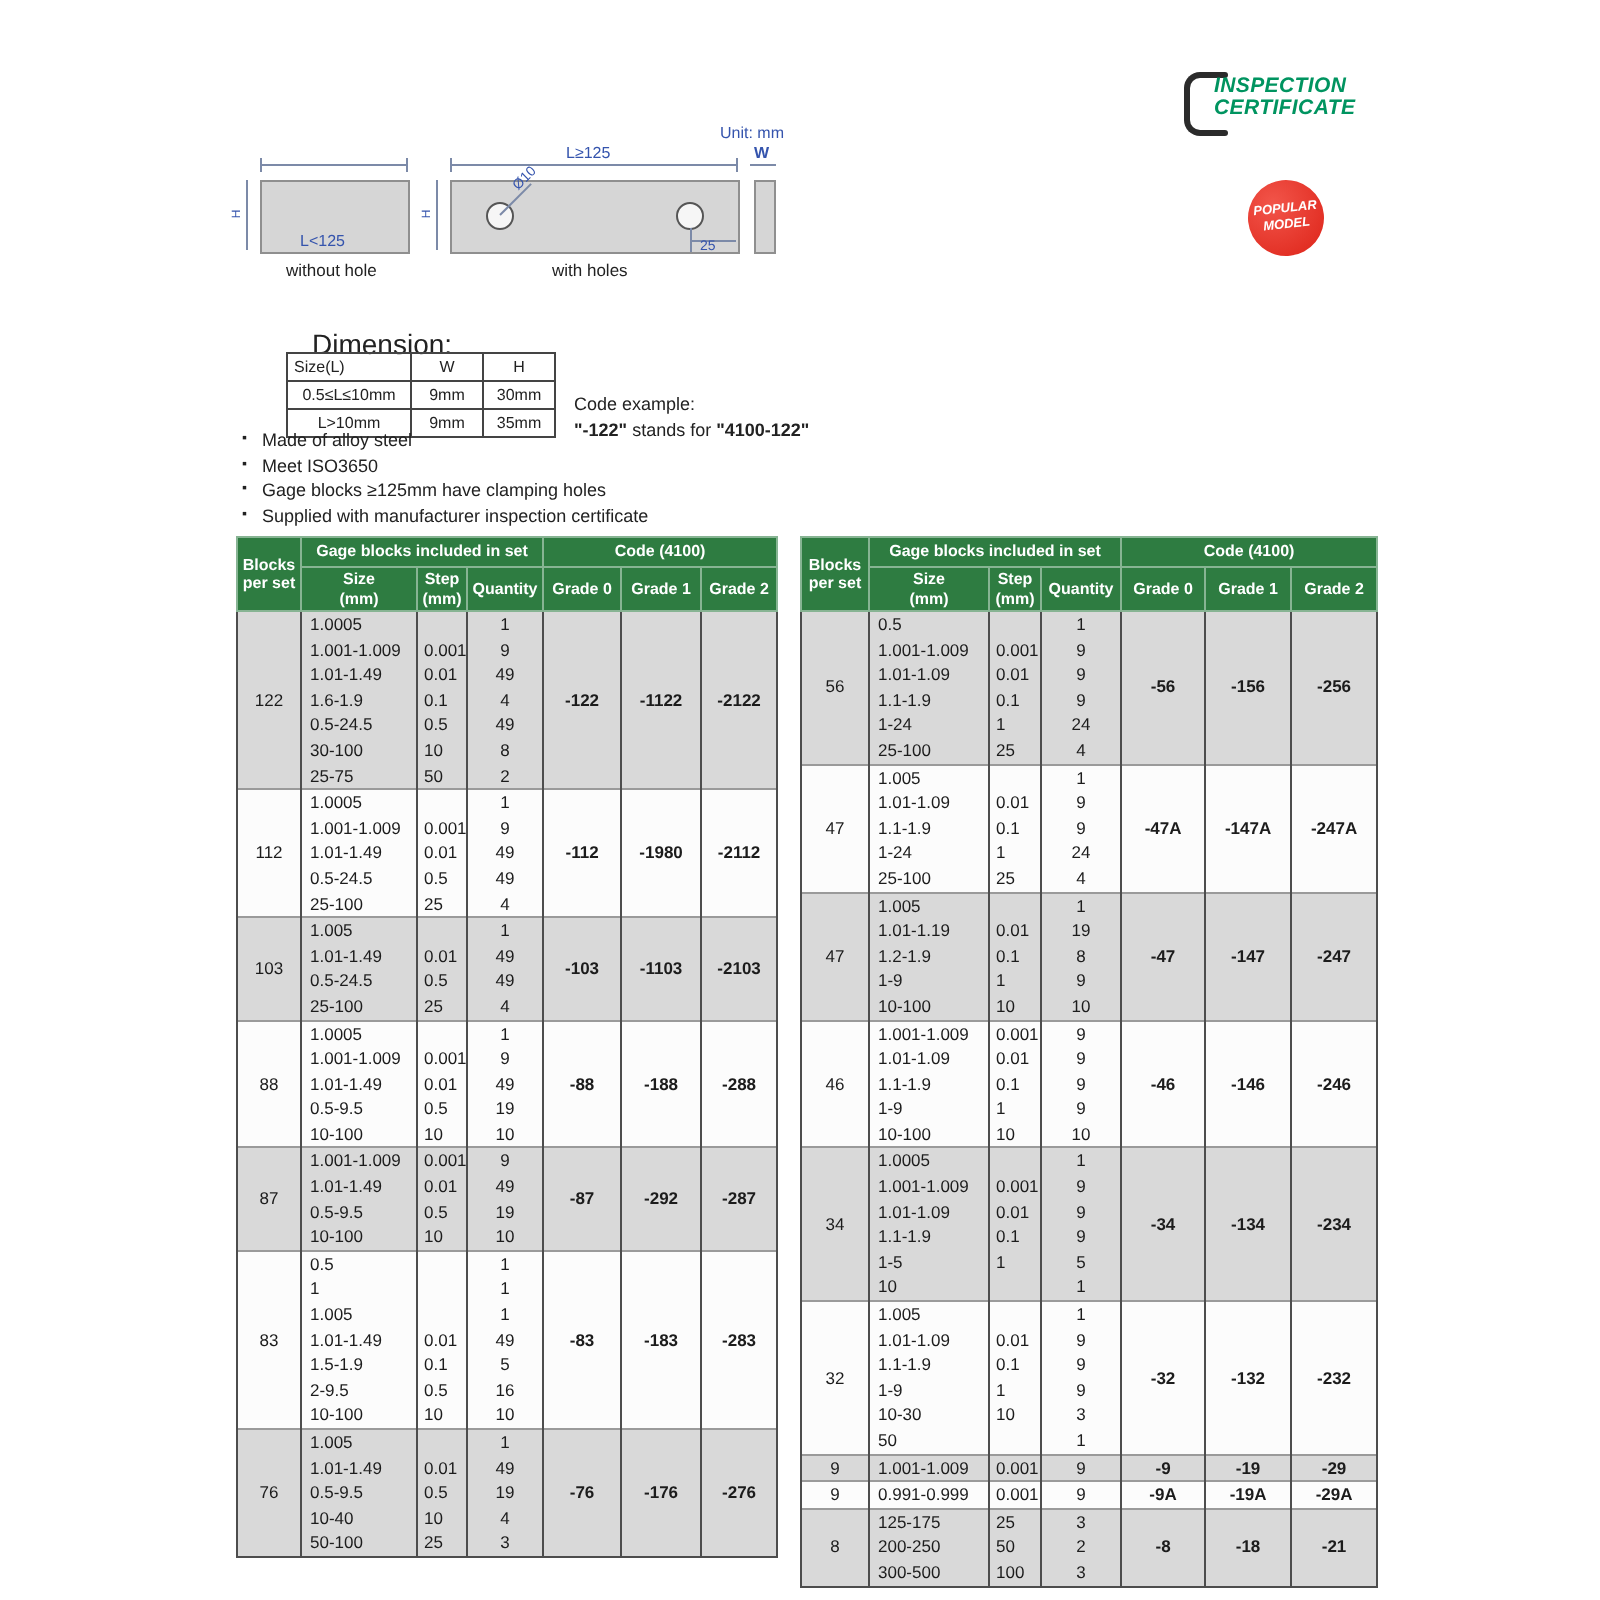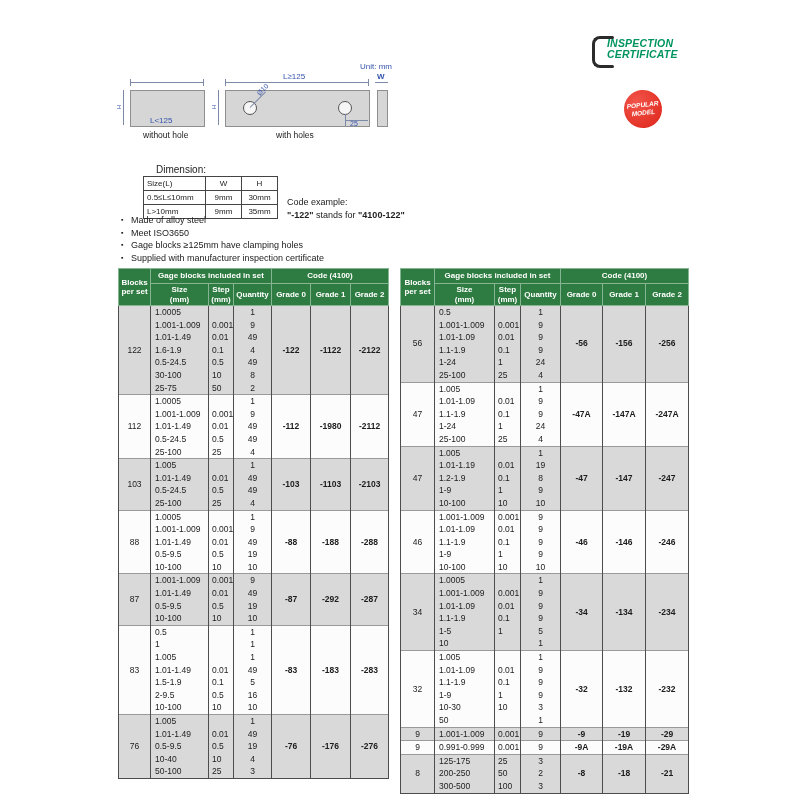--- a/index.html
+++ b/index.html
@@ -22,24 +22,24 @@
   .blockrect{position:absolute;background:#d6d6d6;border:1px solid #8f8f8f;}
   .dimh{position:absolute;height:1px;background:#7c8aa8;}
   .dimv{position:absolute;width:1px;background:#7c8aa8;}
   .dimlabel{position:absolute;color:#3554ad;font-size:8px;white-space:nowrap;}
   .dimlabel.rot{transform:rotate(-90deg);font-size:6px;}
   .hole{position:absolute;width:12px;height:12px;border:1px solid #555;border-radius:50%;background:#f6f6f6;}
   .callout{position:absolute;width:22px;height:1px;background:#7c8aa8;transform:rotate(-45deg);transform-origin:left center;}
   .caption{position:absolute;color:#222;font-size:8.5px;white-space:nowrap;}
 
   
-  .dimsec-label{position:absolute;left:120px;top:164px;font-size:10px;color:#222;padding-left:36px;}
+  .dimsec-label{position:absolute;left:120px;top:164px;font-size:14px;color:#222;padding-left:36px;}
   .dimtable-wrap{position:absolute;left:121px;top:176px;padding-left:22px;}
   table.dimtable{border-collapse:collapse;font-size:8px;color:#222;}
-  table.dimtable td,table.dimtable th{border:1px solid #444;height:13px;padding:0 3px;font-weight:normal;white-space:nowrap;}
+  table.dimtable td,table.dimtable th{border:1px solid #444;height:13px;padding:0 3px;font-weight:normal;white-space:nowrap;text-align:center;}
   table.dimtable th{text-align:left;}
   table.dimtable th.c,table.dimtable td.c{text-align:center;}
 
   
   .codex{position:absolute;left:287px;top:196px;font-size:9px;color:#222;line-height:13px;}
   .codex b{font-weight:bold;}
 
   
   .features{position:absolute;left:121px;top:214px;font-size:9px;color:#222;}
   .feat{height:12.5px;line-height:12.5px;white-space:nowrap;}

